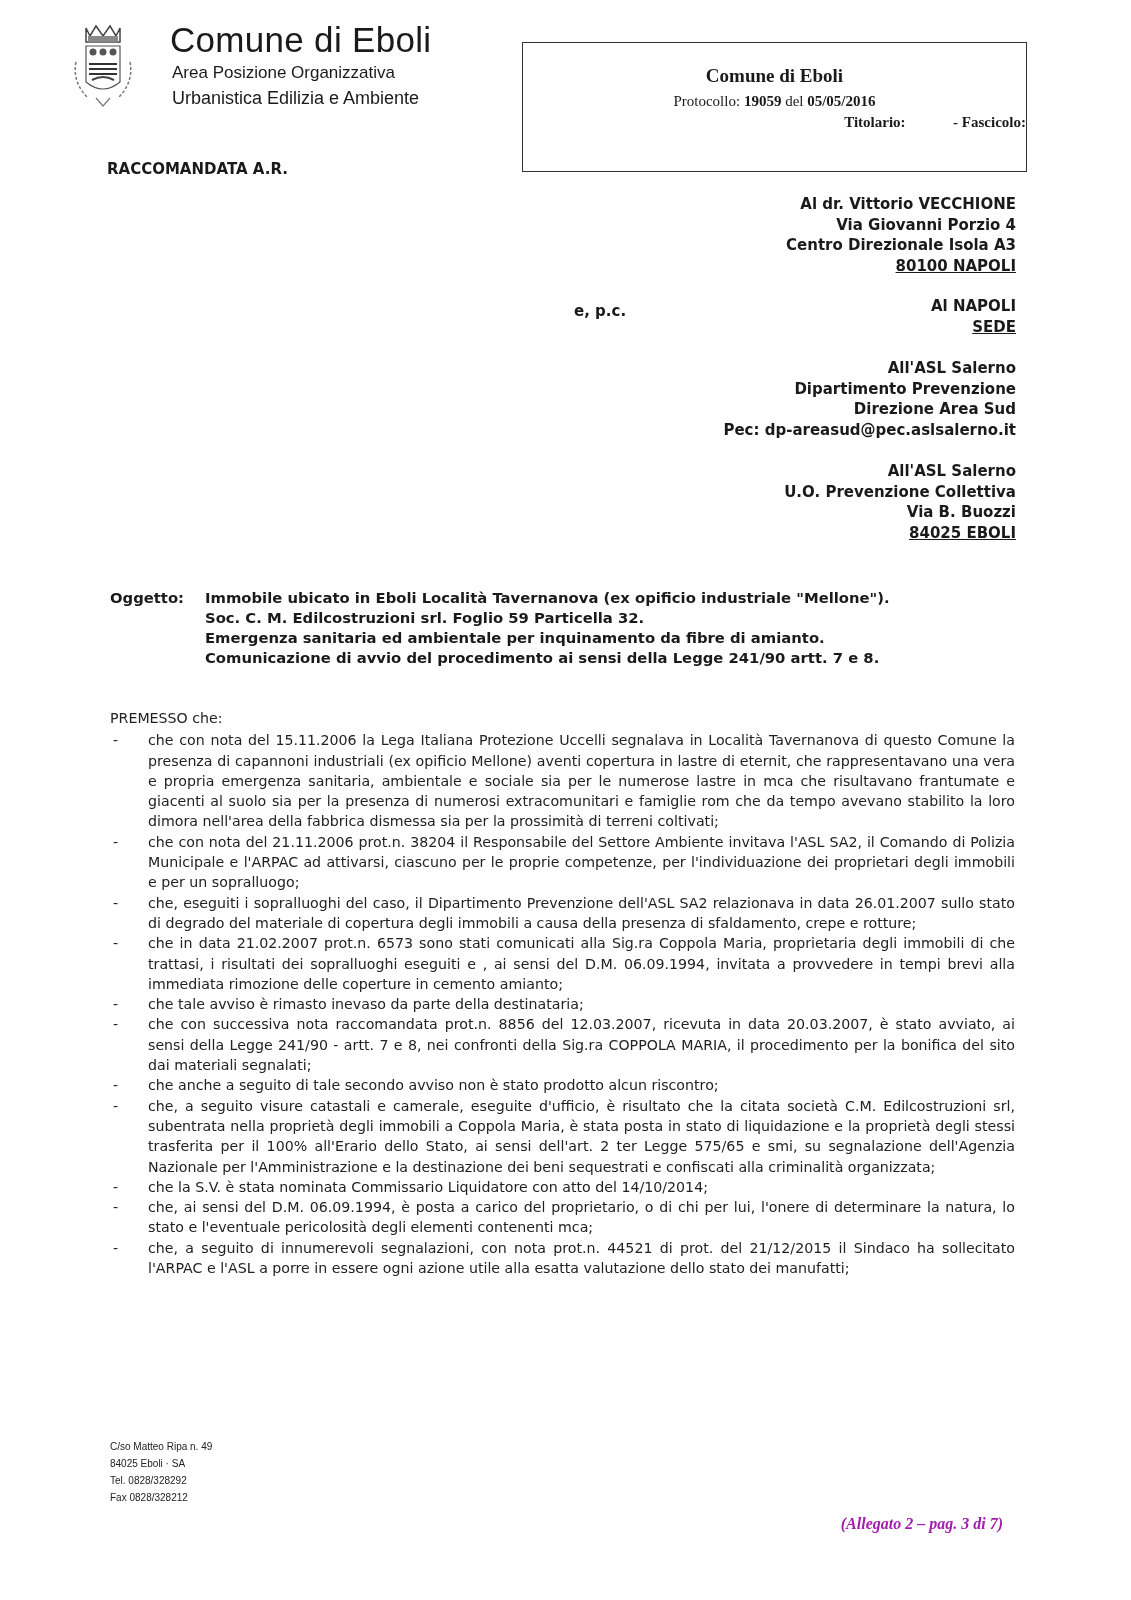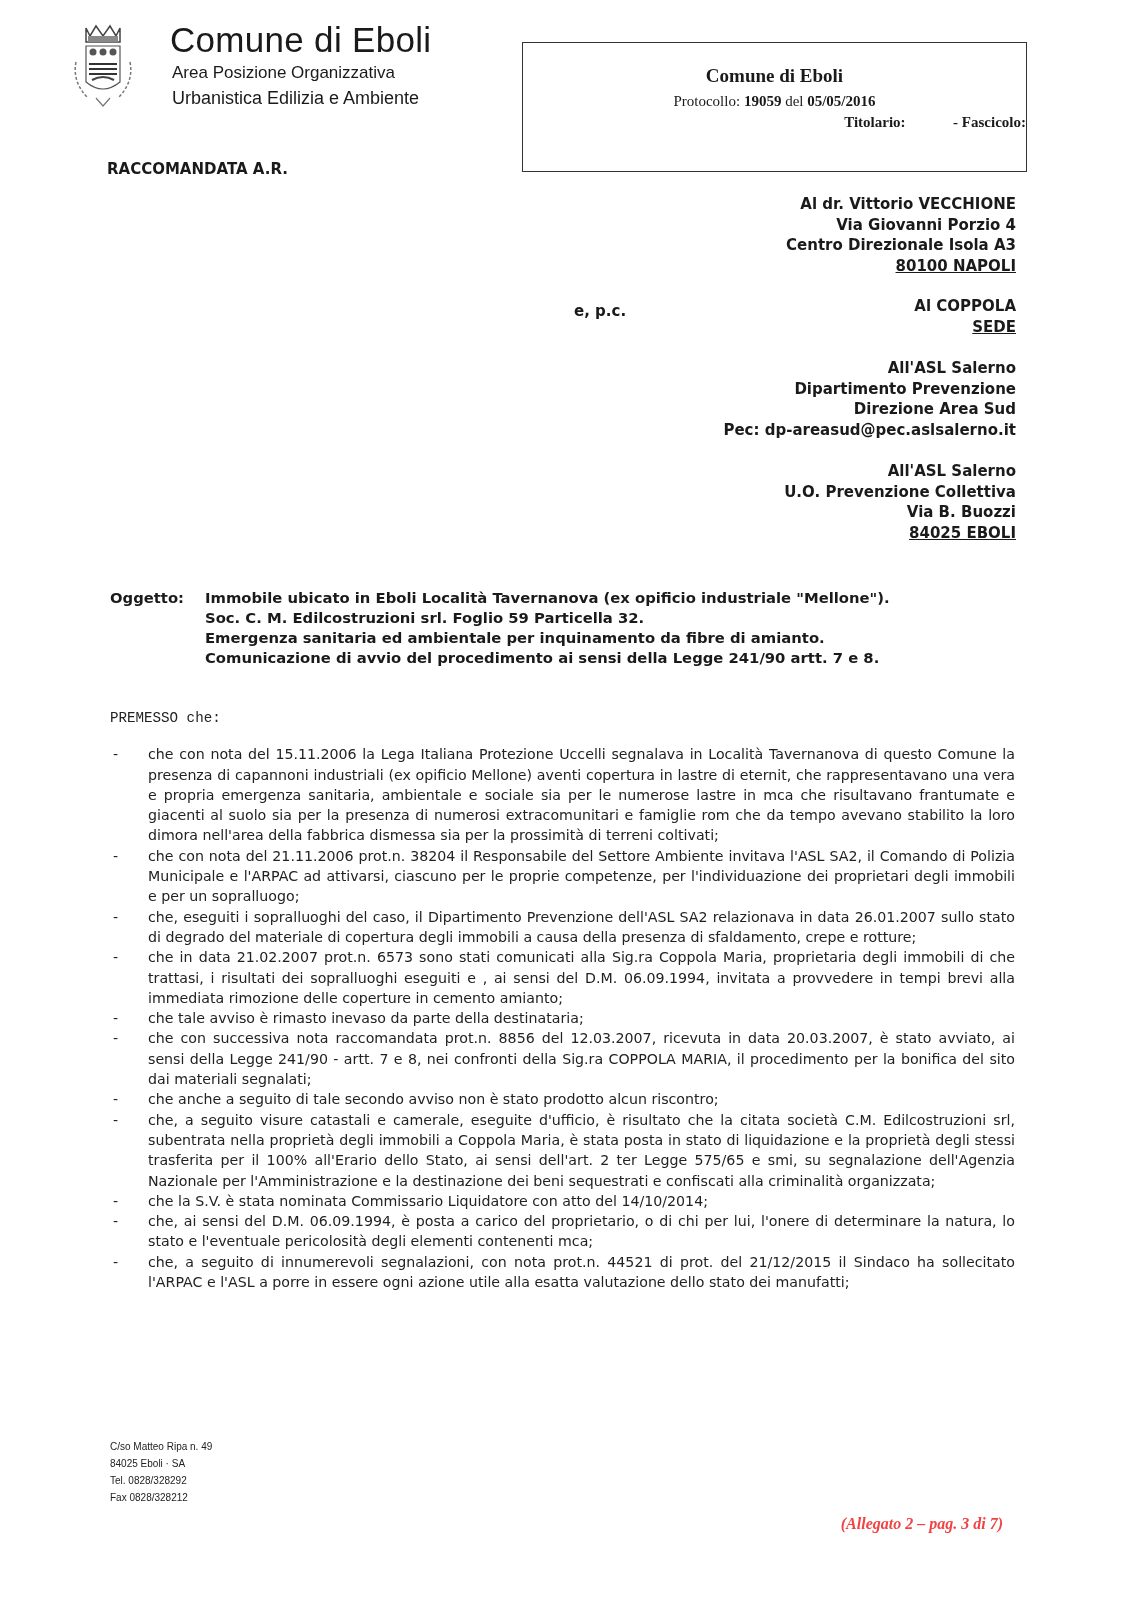--- a/index.html
+++ b/index.html
@@ -32,21 +32,21 @@
     .r4 { top: 461px; }
     .epc { left: 574px; top: 302px; font-family: "DejaVu Sans", sans-serif; font-weight: bold; font-size: 15px; }
 
     
     .subject { left: 110px; top: 588px; width: 920px; font-family: "DejaVu Sans", sans-serif; font-weight: bold; font-size: 14.8px; line-height: 20px; }
     .subject .label { position: absolute; left: 0; top: 0; }
     .subject .lines { position: absolute; left: 95px; top: 0; white-space: nowrap; }
 
     
     .body-text { left: 110px; top: 708px; width: 905px; font-family: "DejaVu Sans", sans-serif; font-size: 14.2px; line-height: 20.3px; color: #222; }
-    .premesso { margin: 0 0 16px 0; font-family: Liberation Mono, monospace; }
+    .premesso { margin: 0 0 2px 0; }
     .items { list-style: none; margin: 0; padding: 0; }
     .items li { position: relative; padding-left: 38px; text-align: justify; }
     .items li .dash { position: absolute; left: 3px; top: 0; }
 
     
     .footer-addr { left: 110px; top: 1438px; font-family: "Liberation Sans", sans-serif; font-size: 10px; line-height: 17px; color: #222; }
     .allegato { right: 128px; top: 1515px; font-family: "Liberation Serif", serif; font-style: italic; font-weight: bold; font-size: 16px; color: #d21f1f; }
   </style>
 </head>
 <body>
@@ -92,21 +92,21 @@
 <div class="abs recip r1">
   <div>Al dr. Vittorio VECCHIONE</div>
   <div>Via Giovanni Porzio 4</div>
   <div>Centro Direzionale Isola A3</div>
   <div class="u">80100 NAPOLI</div>
 </div>
 
 <div class="abs epc">e, p.c.</div>
 
 <div class="abs recip r2">
-  <div>Al COPPOLA</div>
+  <div>Al NAPOLI</div>
   <div class="u">SEDE</div>
 </div>
 
 <div class="abs recip r3">
   <div>All'ASL Salerno</div>
   <div>Dipartimento Prevenzione</div>
   <div>Direzione Area Sud</div>
   <div>Pec: dp-areasud@pec.aslsalerno.it</div>
 </div>
 
@@ -144,13 +144,13 @@
   </ul>
 </div>
 
 <div class="abs footer-addr">
   <div>C/so Matteo Ripa n. 49</div>
   <div>84025 Eboli · SA</div>
   <div>Tel. 0828/328292</div>
   <div>Fax 0828/328212</div>
 </div>
 
-<div class="abs allegato" style="color: #ef4444;">(Allegato 2 – pag. 3 di 7)</div>
+<div class="abs allegato" style="color: #a21caf;">(Allegato 2 – pag. 3 di 7)</div>
 
 </body></html>

